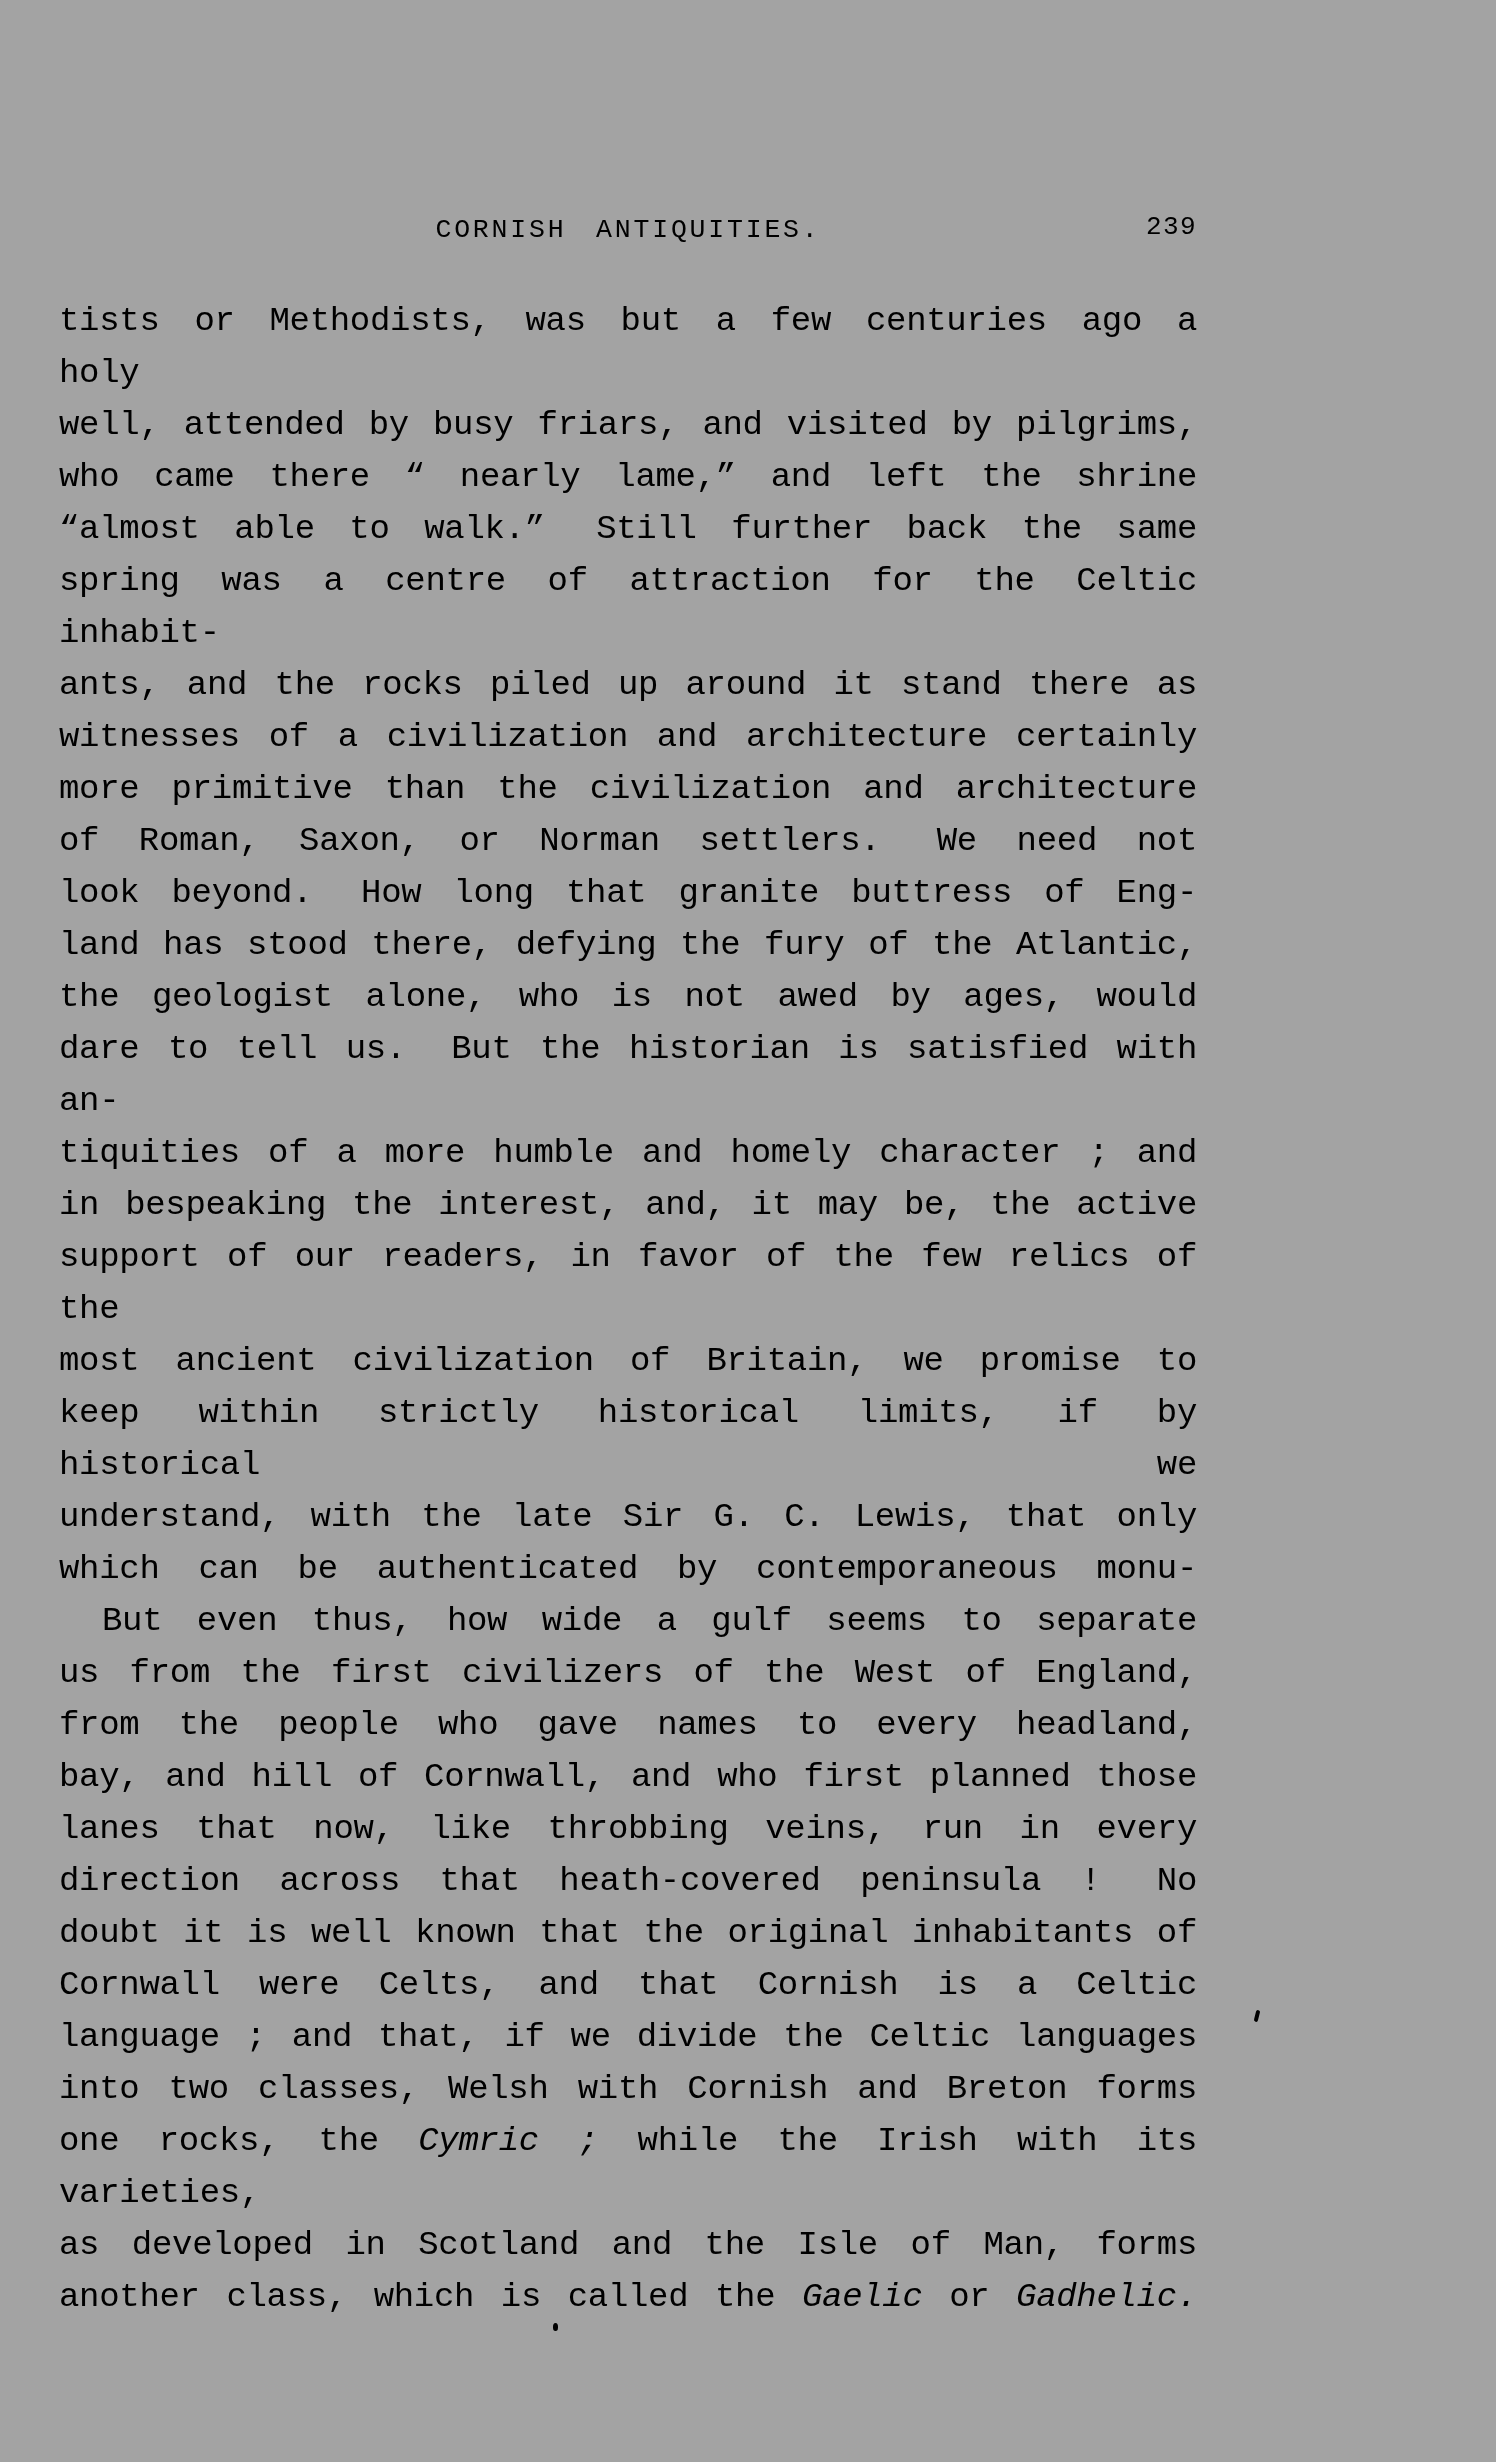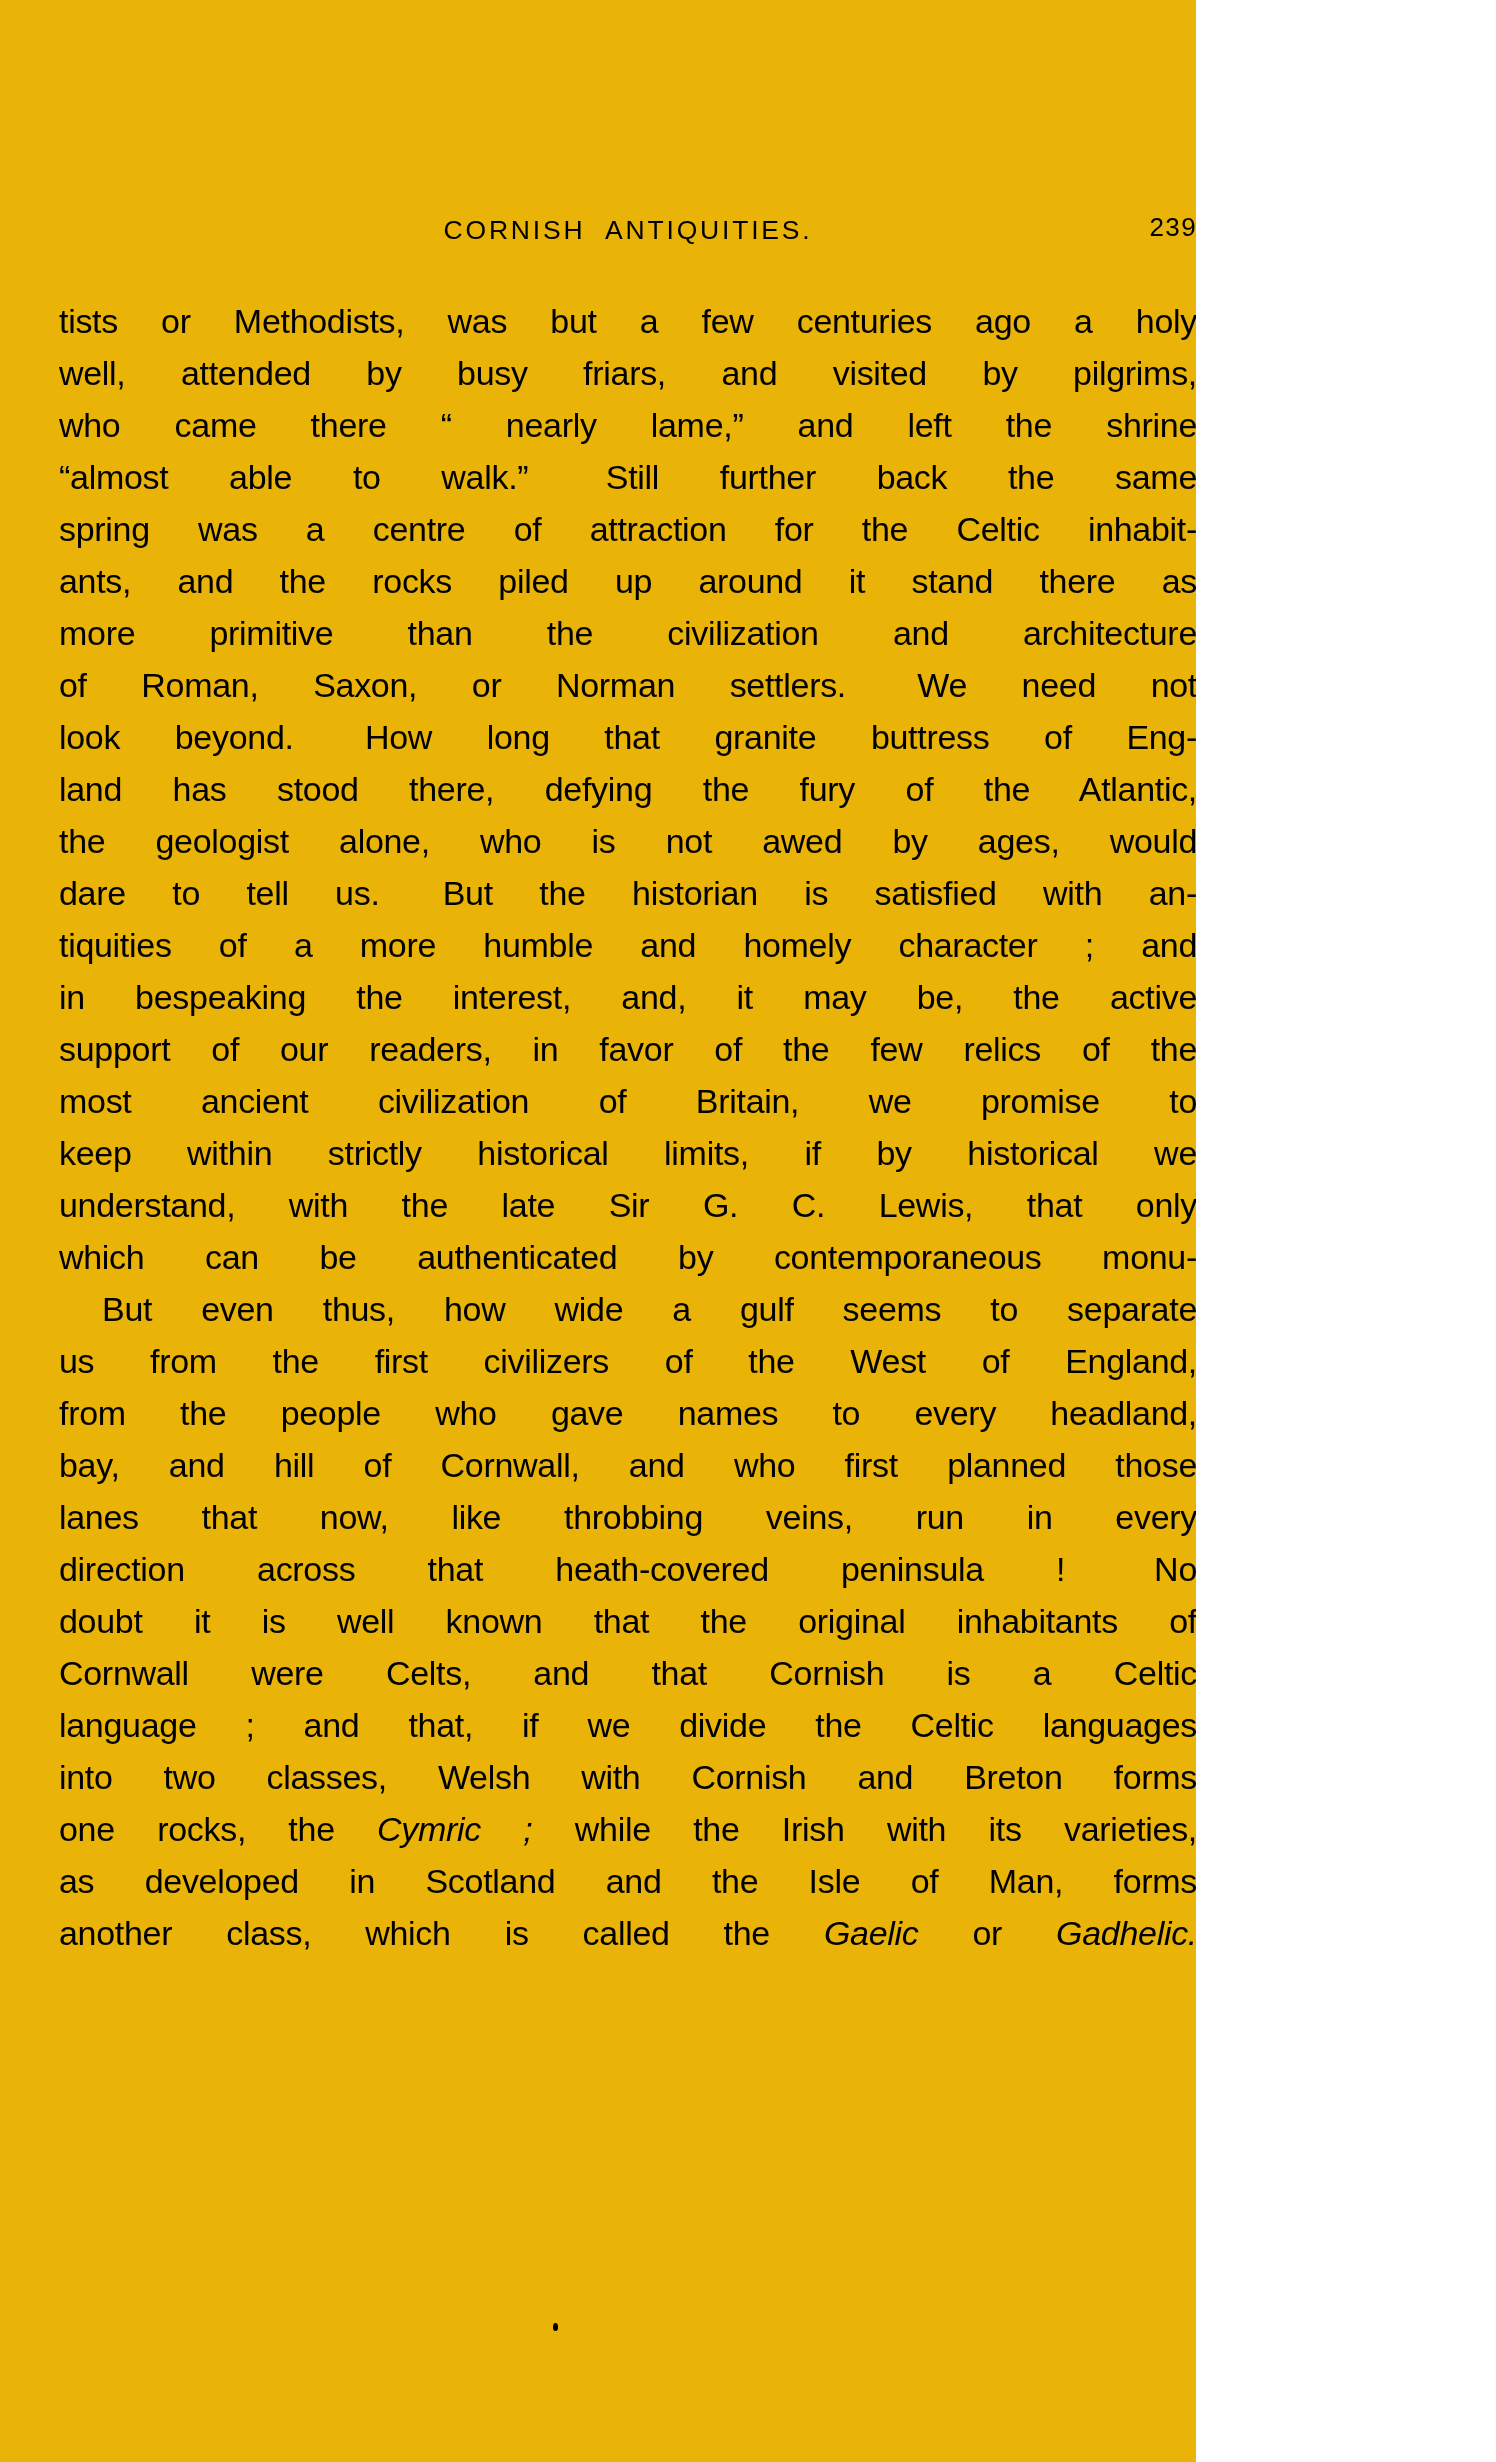--- a/index.html
+++ b/index.html
@@ -2,25 +2,25 @@
 <html style="font-size:11px"><head>
 <meta charset="utf-8">
 <style>
   html, body {
     margin: 0;
     padding: 0;
     background: #ffffff;
   }
   .page {
     position: relative;
-    width: 1196px;
+    width: 1496px;
     height: 2462px;
-    background: #eab308;
+    background: #a3a3a3;
     color: #000000;
-    font-family: Liberation Sans, sans-serif;
+    font-family: Liberation Mono, monospace;
     overflow: hidden;
   }
   .header {
     position: absolute;
     left: 59px;
     top: 215px;
     width: 1138px;
     height: 49px;
   }
   .running-title {
@@ -92,20 +92,21 @@
     <span class="page-number">239</span>
   </div>
 
   <div class="body-block">
       <div class="line"><span>tists or Methodists, was but a few centuries ago a holy</span></div>
       <div class="line"><span>well, attended by busy friars, and visited by pilgrims,</span></div>
       <div class="line"><span>who came there “ nearly lame,” and left the shrine</span></div>
       <div class="line"><span>“almost able to walk.”  Still further back the same</span></div>
       <div class="line"><span>spring was a centre of attraction for the Celtic inhabit-</span></div>
       <div class="line"><span>ants, and the rocks piled up around it stand there as</span></div>
+      <div class="line"><span>witnesses of a civilization and architecture certainly</span></div>
       <div class="line"><span>more primitive than the civilization and architecture</span></div>
       <div class="line"><span>of Roman, Saxon, or Norman settlers.  We need not</span></div>
       <div class="line"><span>look beyond.  How long that granite buttress of Eng-</span></div>
       <div class="line"><span>land has stood there, defying the fury of the Atlantic,</span></div>
       <div class="line"><span>the geologist alone, who is not awed by ages, would</span></div>
       <div class="line"><span>dare to tell us.  But the historian is satisfied with an-</span></div>
       <div class="line"><span>tiquities of a more humble and homely character ; and</span></div>
       <div class="line"><span>in bespeaking the interest, and, it may be, the active</span></div>
       <div class="line"><span>support of our readers, in favor of the few relics of the</span></div>
       <div class="line"><span>most ancient civilization of Britain, we promise to</span></div>

